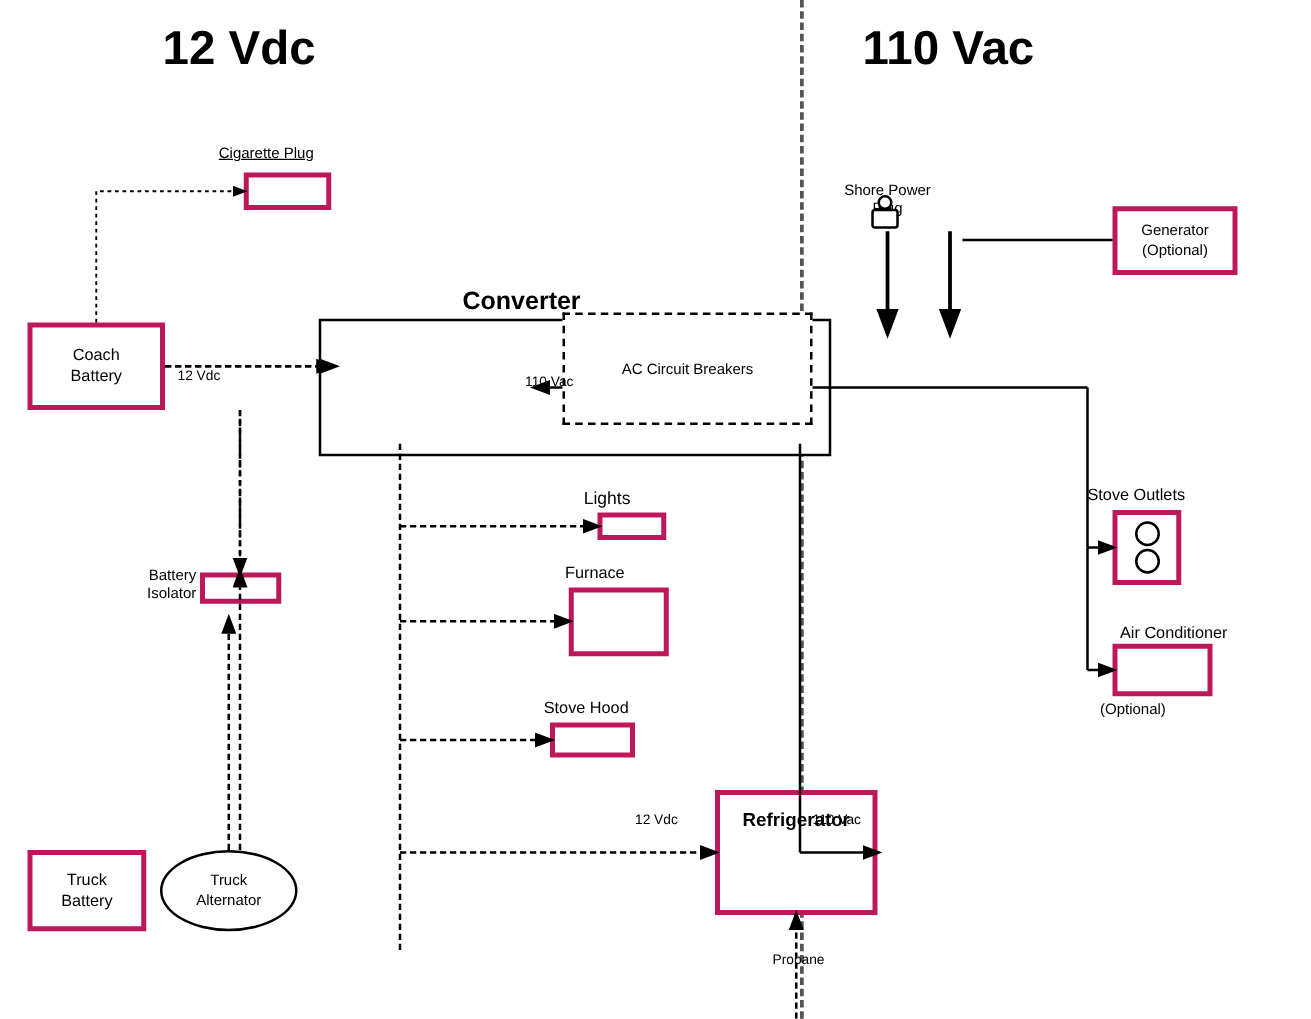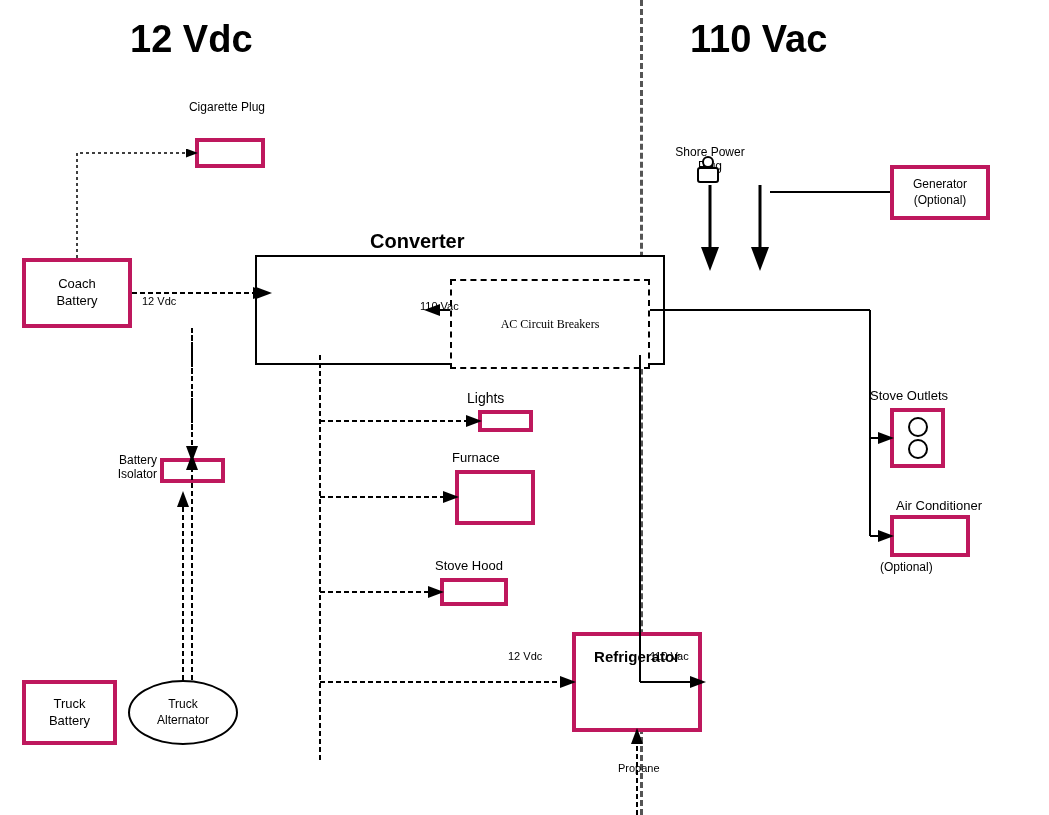--- a/index.html
+++ b/index.html
@@ -78,48 +78,48 @@
       line-height: 1.4;
     }
     #box-12vdc-supply {
       left: 268px;
       top: 265px;
       width: 160px;
       height: 90px;
     }
     #box-ac-breakers {
       left: 450px;
-      top: 279px;
+      top: 250px;
       width: 200px;
       height: 90px;
-      font-family: Liberation Serif, serif;
     }
 
     
     #coach-battery {
       left: 22px;
       top: 258px;
       width: 110px;
       height: 70px;
     }
 
     
     #cigarette-plug {
       left: 195px;
       top: 138px;
       width: 70px;
       height: 30px;
     }
     #cigarette-label {
       position: absolute;
-      top: 100px;
+      top: 115px;
       left: 175px;
       font-size: 12px;
-      text-align: right;
+      text-align: left;
       width: 90px;
+      text-decoration: underline;
     }
 
     
     #battery-isolator {
       left: 160px;
       top: 458px;
       width: 65px;
       height: 25px;
     }
     #battery-isolator-label {

